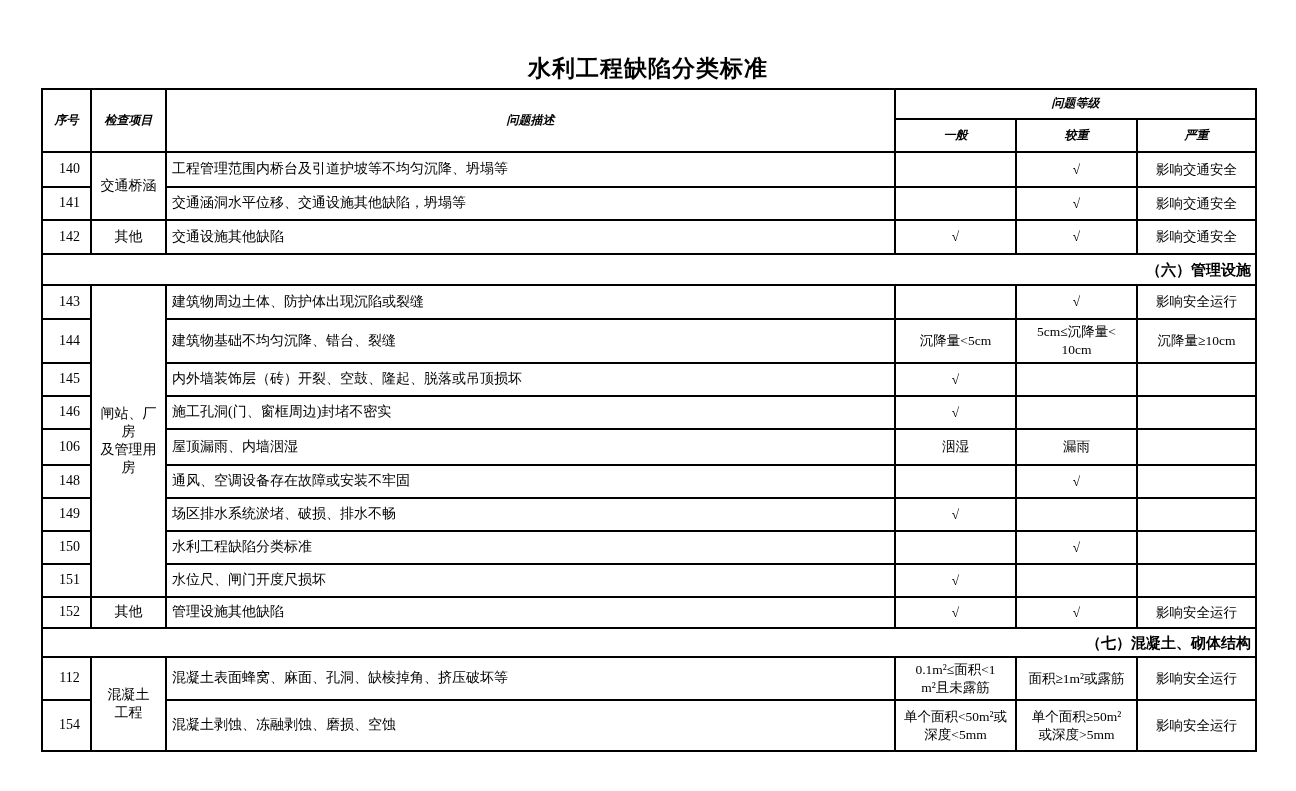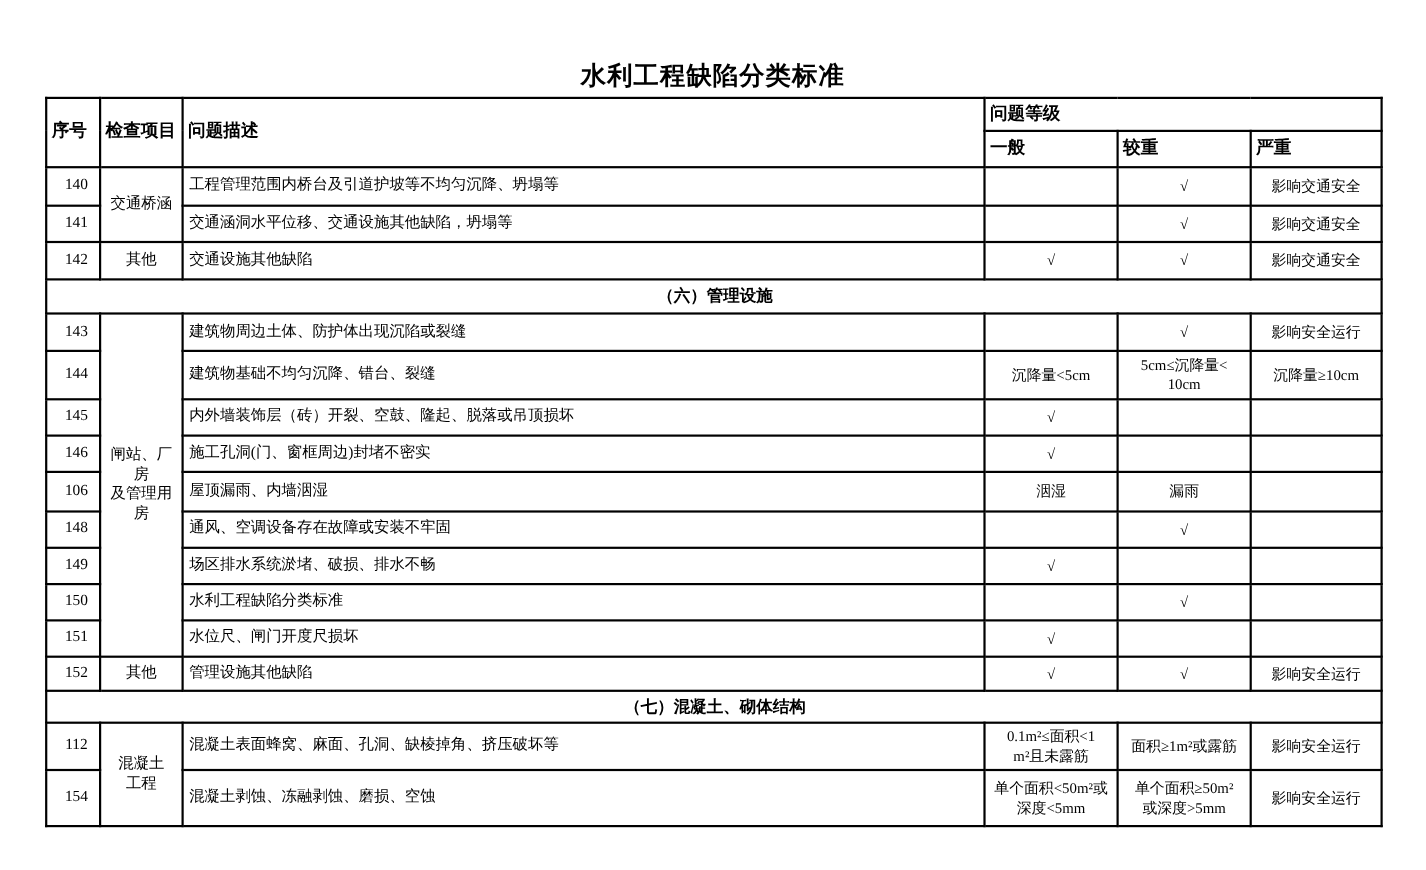--- a/index.html
+++ b/index.html
@@ -14,29 +14,29 @@
   }
   table.tbl{
     position:absolute;top:88px;left:41px;width:1214px;
     border-collapse:collapse;table-layout:fixed;
   }
   .tbl th,.tbl td{
     border:2px solid #000;padding:1px 4px;font-size:14px;line-height:1.3;
     vertical-align:middle;overflow:hidden;
   }
   .tbl th{
-    font-weight:bold;text-align:left;
-    font-family:"Liberation Sans","DejaVu Sans",sans-serif;font-size:16px;
+    font-weight:bold;text-align:center;
+    font-family:"Liberation Sans","DejaVu Sans",sans-serif;font-size:12px;font-style:italic;
   }
   td.no{text-align:center;font-family:"Liberation Serif","DejaVu Serif",serif;padding-left:10px;}
   td.cat{text-align:center;white-space:pre-line;border-radius:12px;}
   td.desc{text-align:left;padding-left:5px;}
   td.g{text-align:center;white-space:pre-line;font-size:13.5px;}
   tr.section td{
-    font-weight:bold;text-align:center;font-size:15px;padding-left:6px;
+    font-weight:bold;text-align:right;font-size:15px;padding-left:6px;
     font-family:"Liberation Sans","DejaVu Sans",sans-serif;
     margin-top:38px;
   }
 </style>
 </head>
 <body>
 
 <div class="page">
   <h1 class="title">水利工程缺陷分类标准</h1>
 

